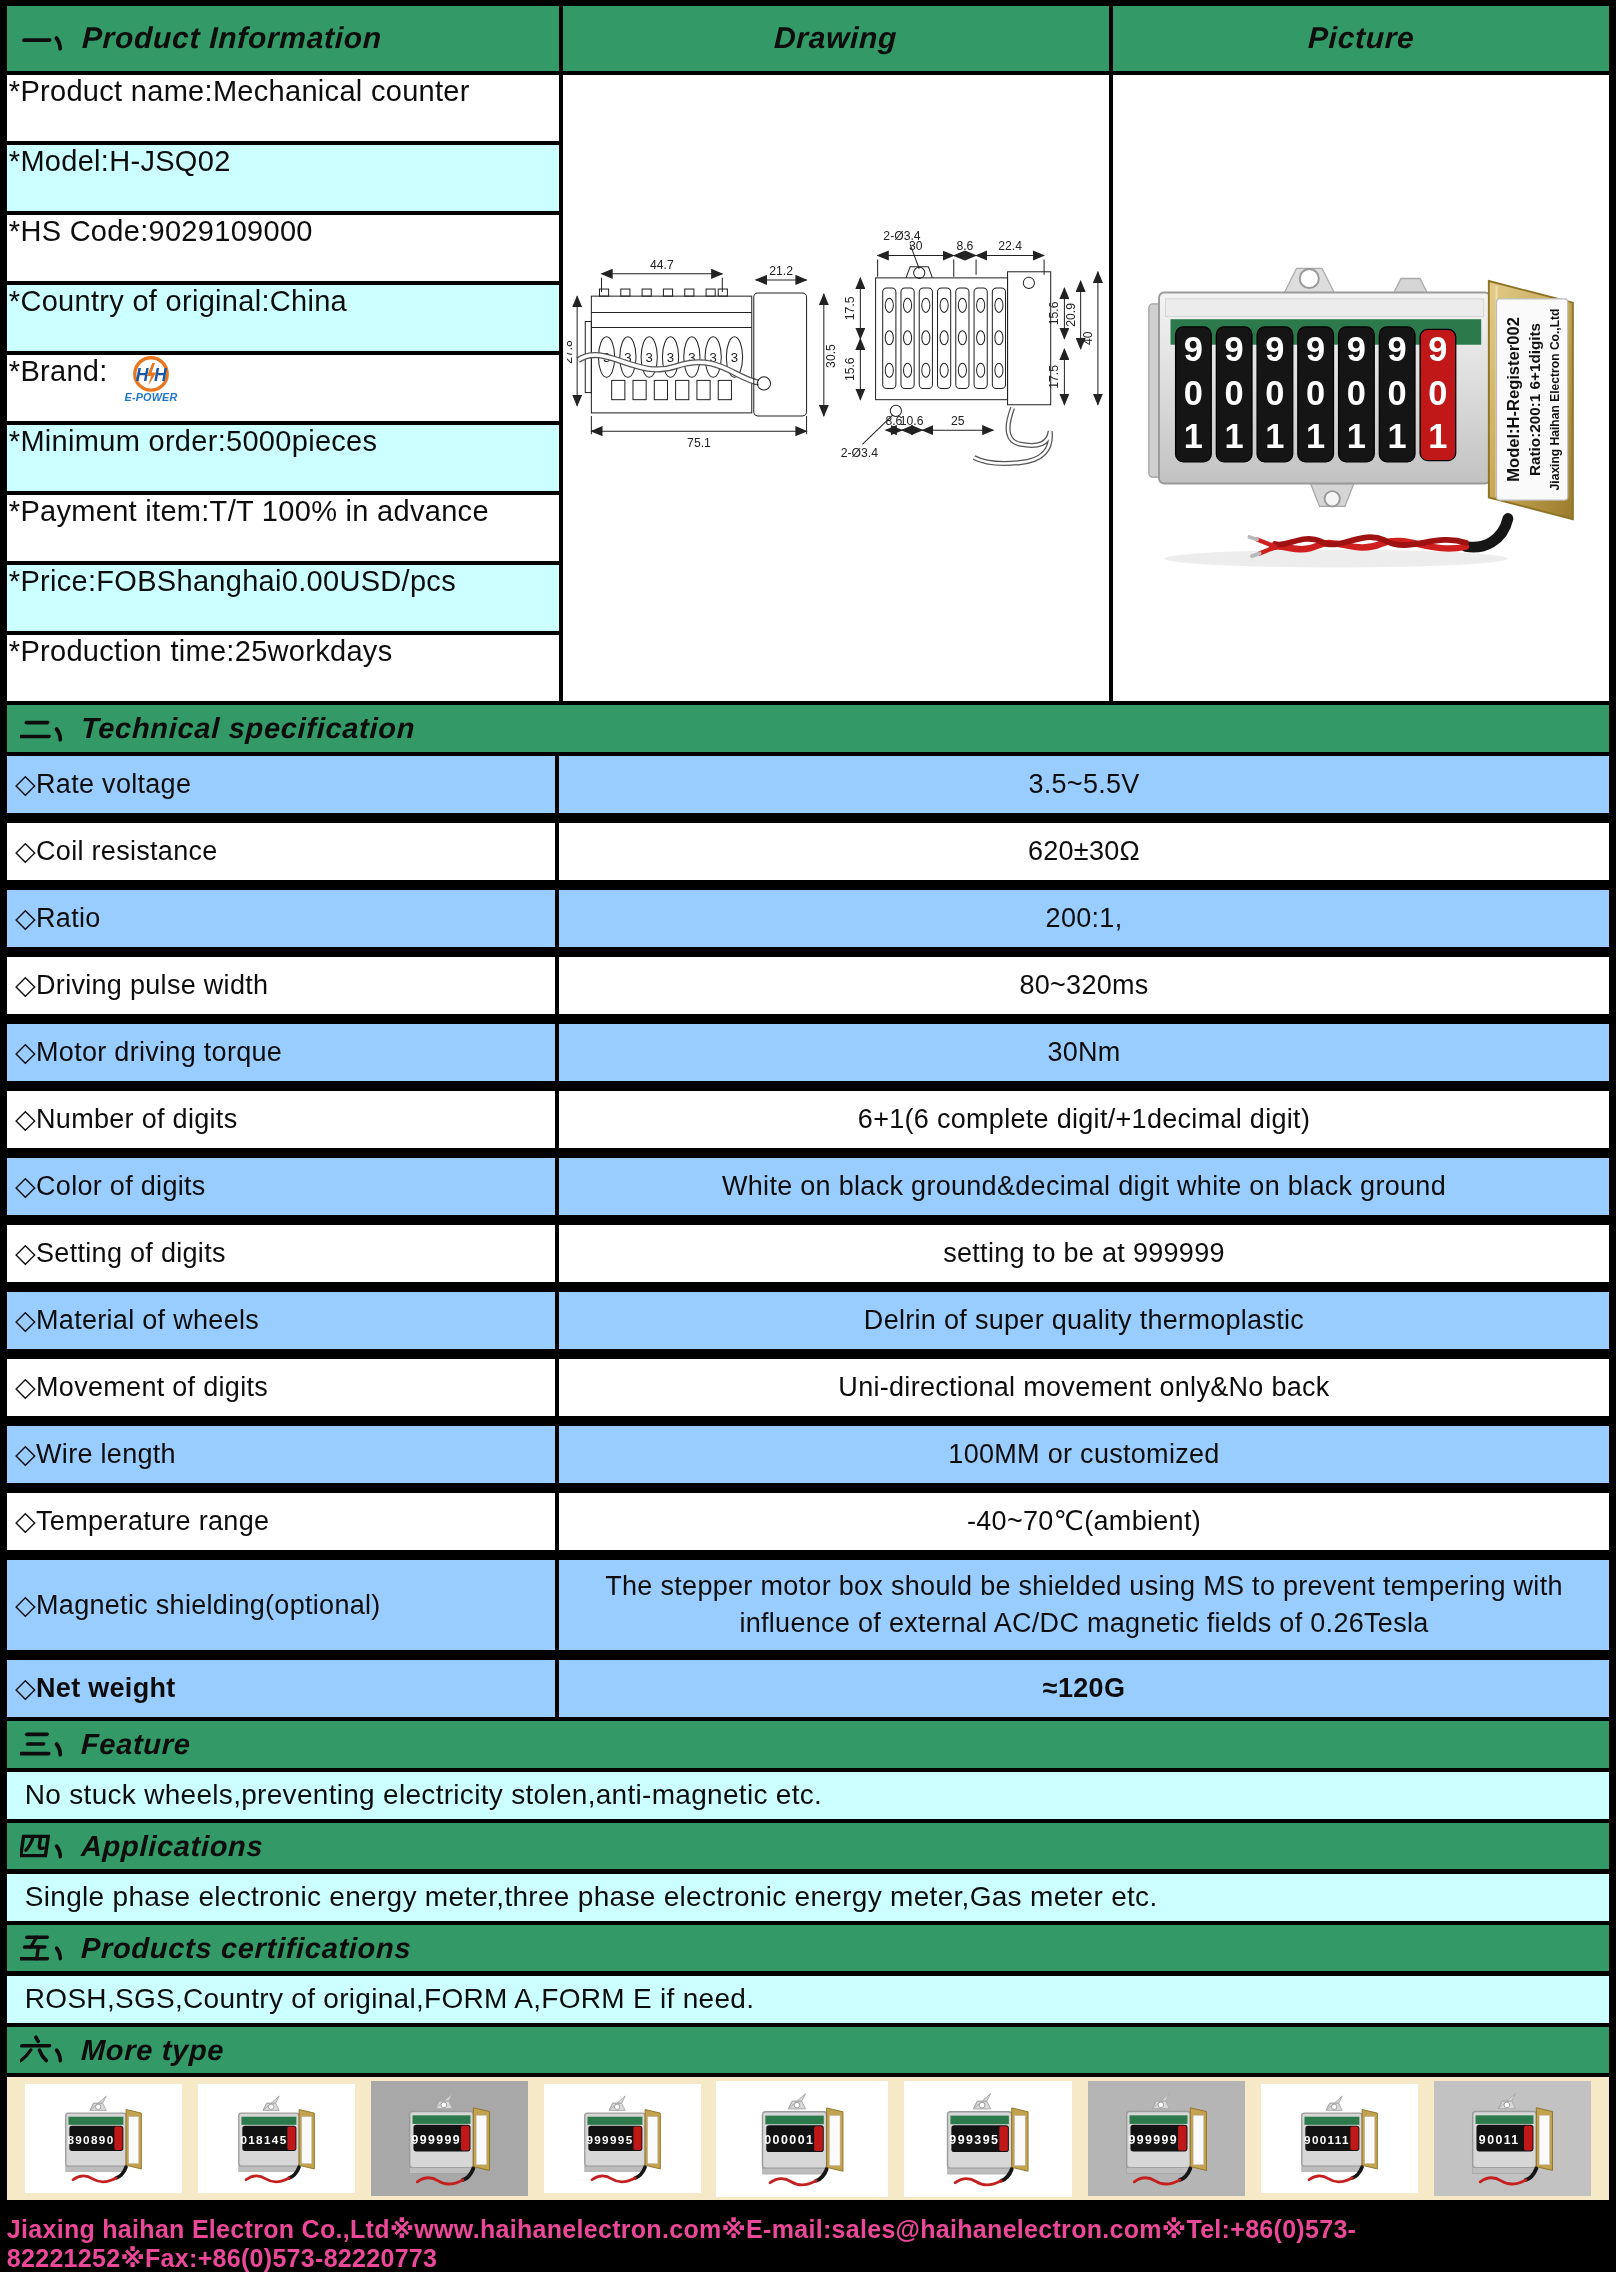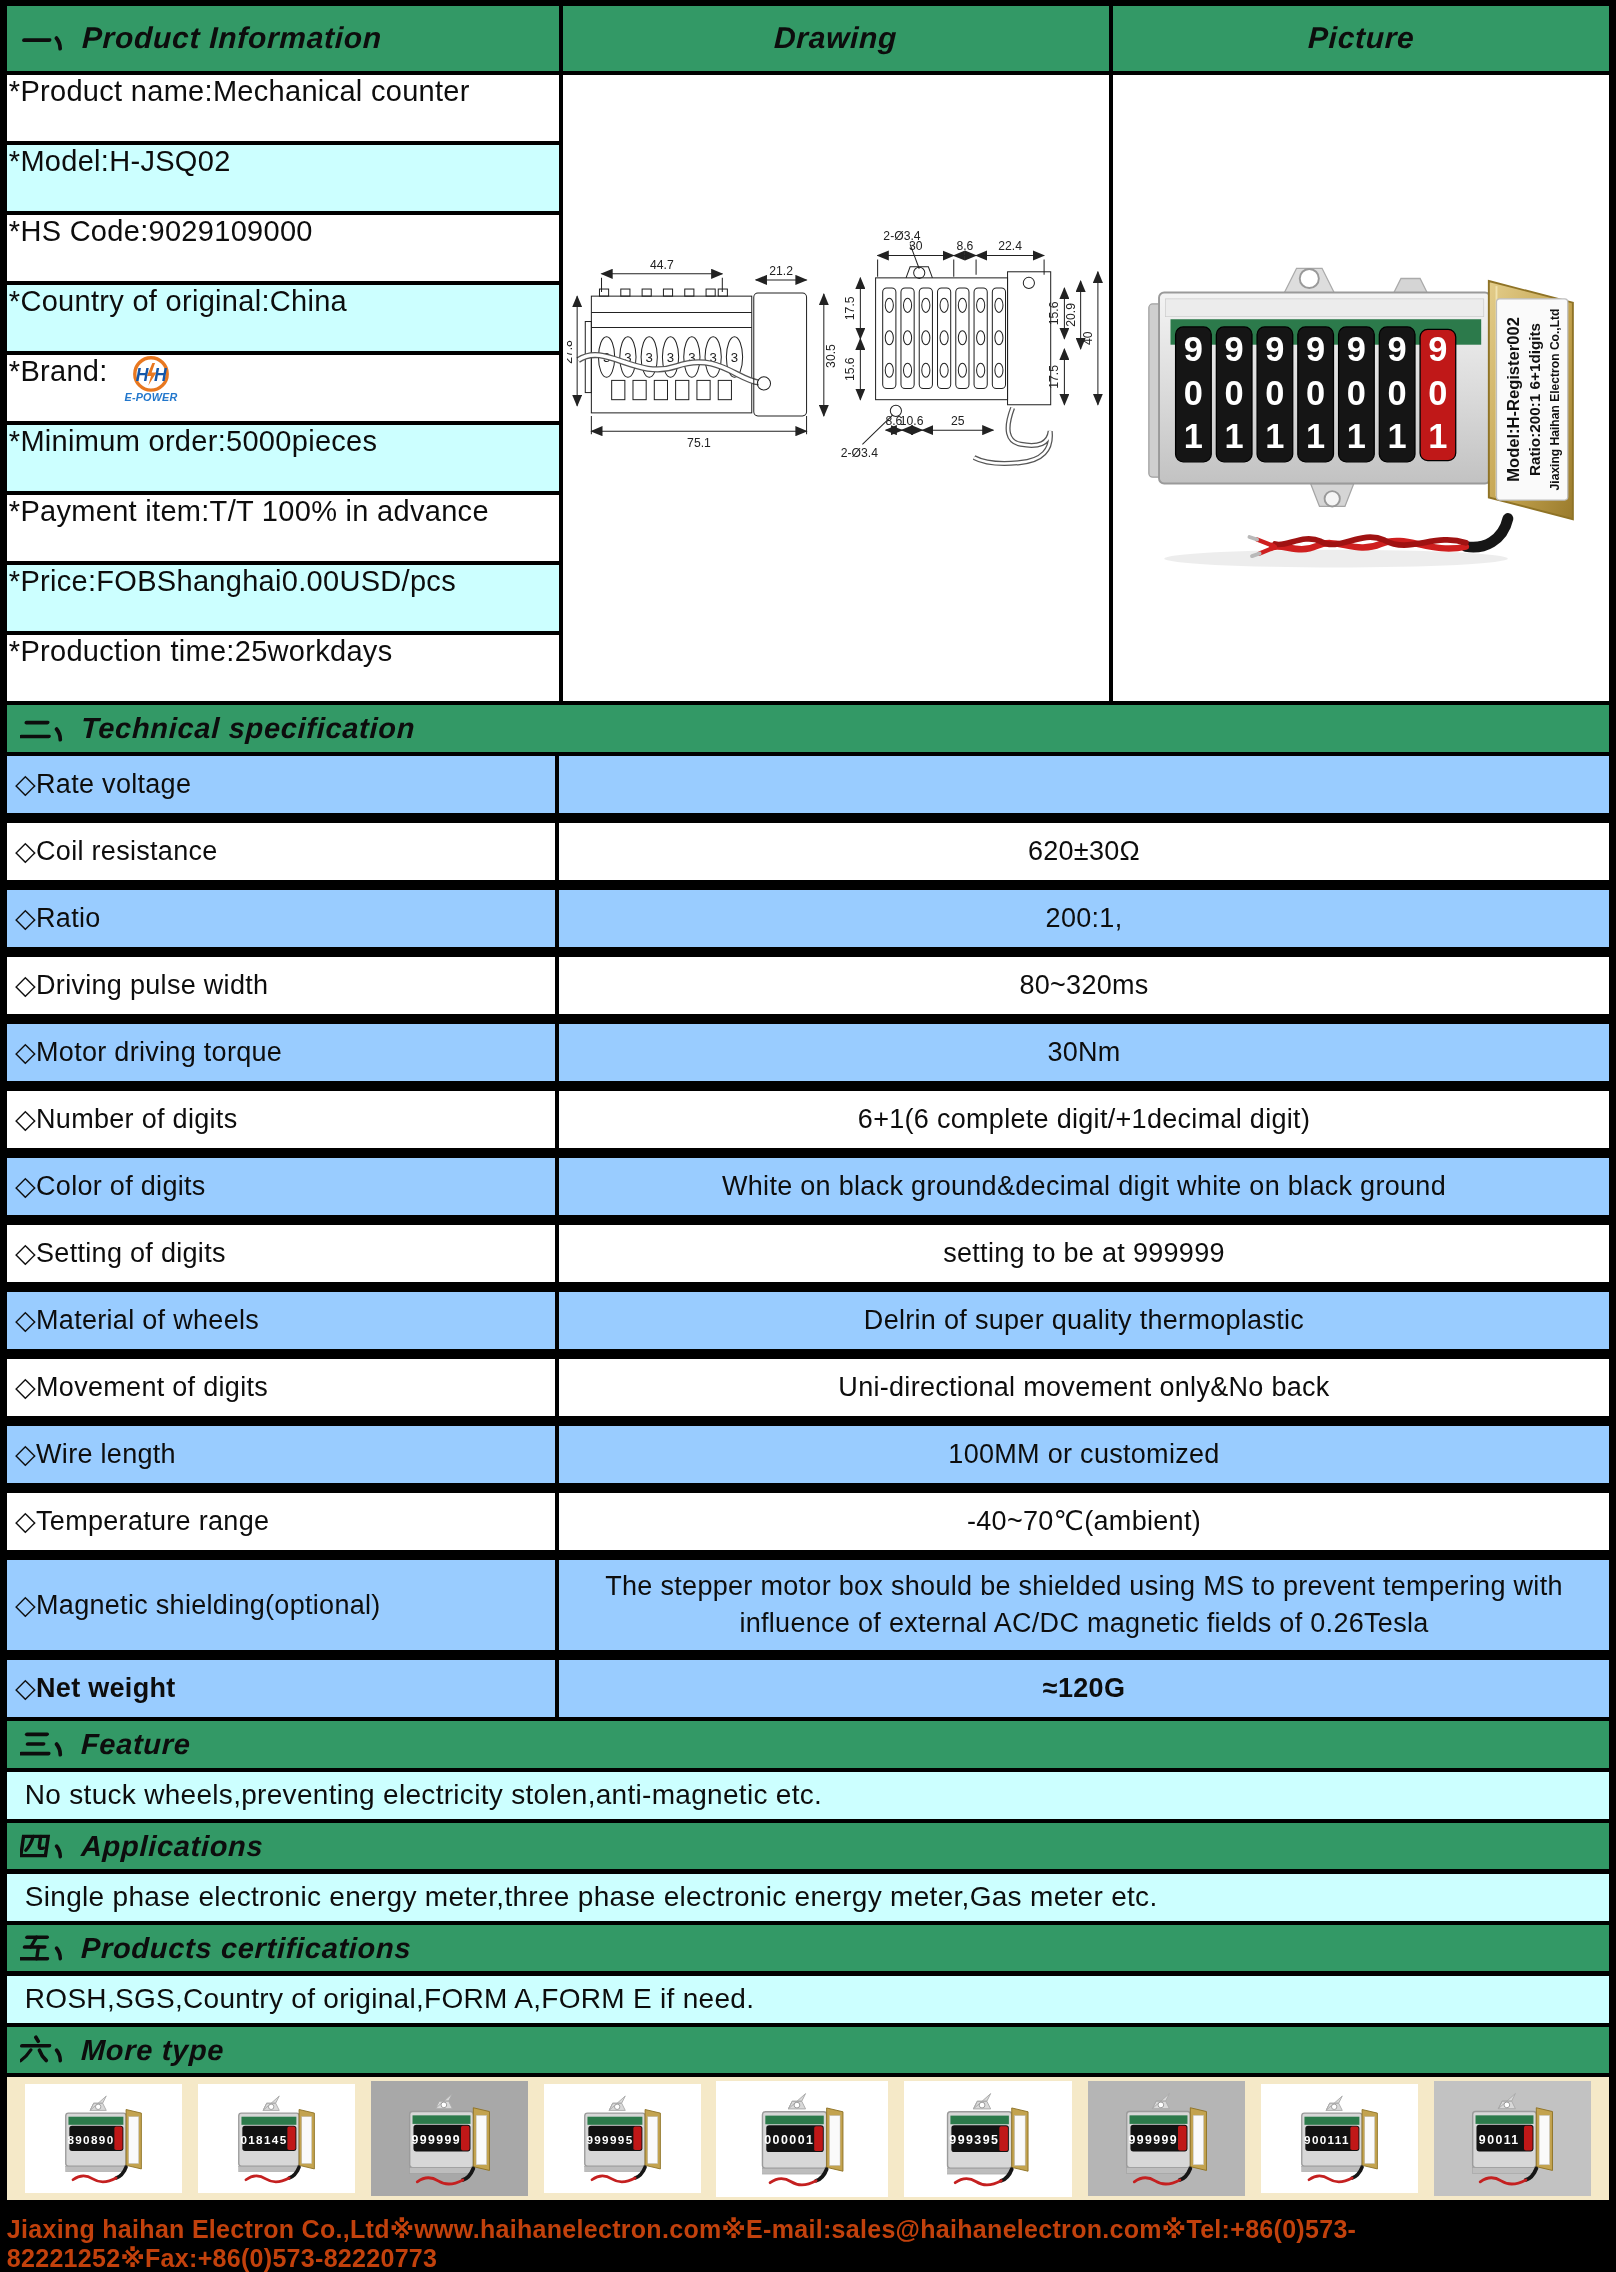--- a/index.html
+++ b/index.html
@@ -50,21 +50,21 @@
   
   .strip{height:145px;background:var(--strip);display:flex;align-items:center;
          justify-content:space-evenly;padding:0 2.7px;}
   .thumb{width:157px;height:109px;background:#fff;display:flex;align-items:center;
          justify-content:center;overflow:hidden;}
   .thumb svg{width:95%;height:95%;}
   .thumb:nth-child(3),.thumb:nth-child(7),.thumb:nth-child(9){height:115px;}
   .thumb:nth-child(5){width:172px;height:116px;}
   .thumb:nth-child(6){width:168px;height:116px;}
   
-  .footer{flex:1;background:#000;color:#c2410c;display:flex;align-items:center;
+  .footer{flex:1;background:#000;color:#ec4899;display:flex;align-items:center;
           justify-content:center;font-size:25px;font-weight:bold;letter-spacing:0.3px;margin-top:11px;}
   text{font-family:"Liberation Sans","DejaVu Sans",sans-serif;}
   .dimtxt{font-size:24px;fill:#222;}
 </style>
 </head>
 <body>
 
 <div class="page">
 
   <div class="top-grid sec">
@@ -382,20 +382,21 @@
             <path d="M36 14 Q40 18 41 24"></path>
           </g>
       </svg>
     </span>
     <span class="band-title">Technical specification</span>
   </div>
 
   <div id="spec-rows">
       <div class="spec-row blue">
     <div class="spec-name">◇Rate voltage</div>
+    <div class="spec-value">3.5~5.5V</div>
   </div>
       <div class="spec-row">
     <div class="spec-name">◇Coil resistance</div>
     <div class="spec-value">620±30Ω</div>
   </div>
       <div class="spec-row blue">
     <div class="spec-name">◇Ratio</div>
     <div class="spec-value">200:1,</div>
   </div>
       <div class="spec-row">

